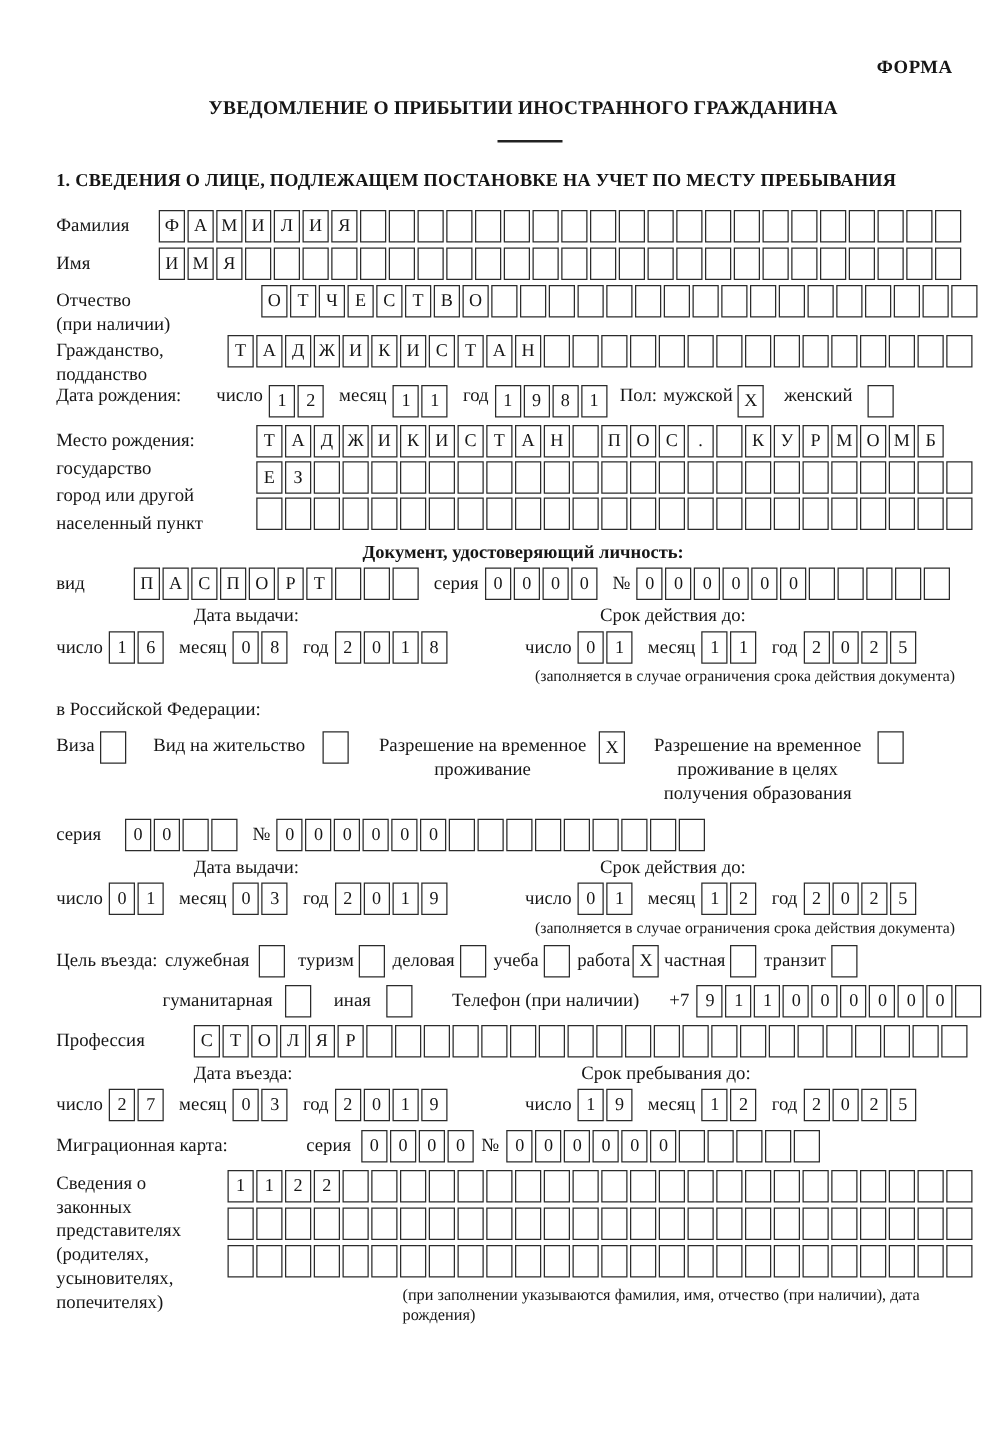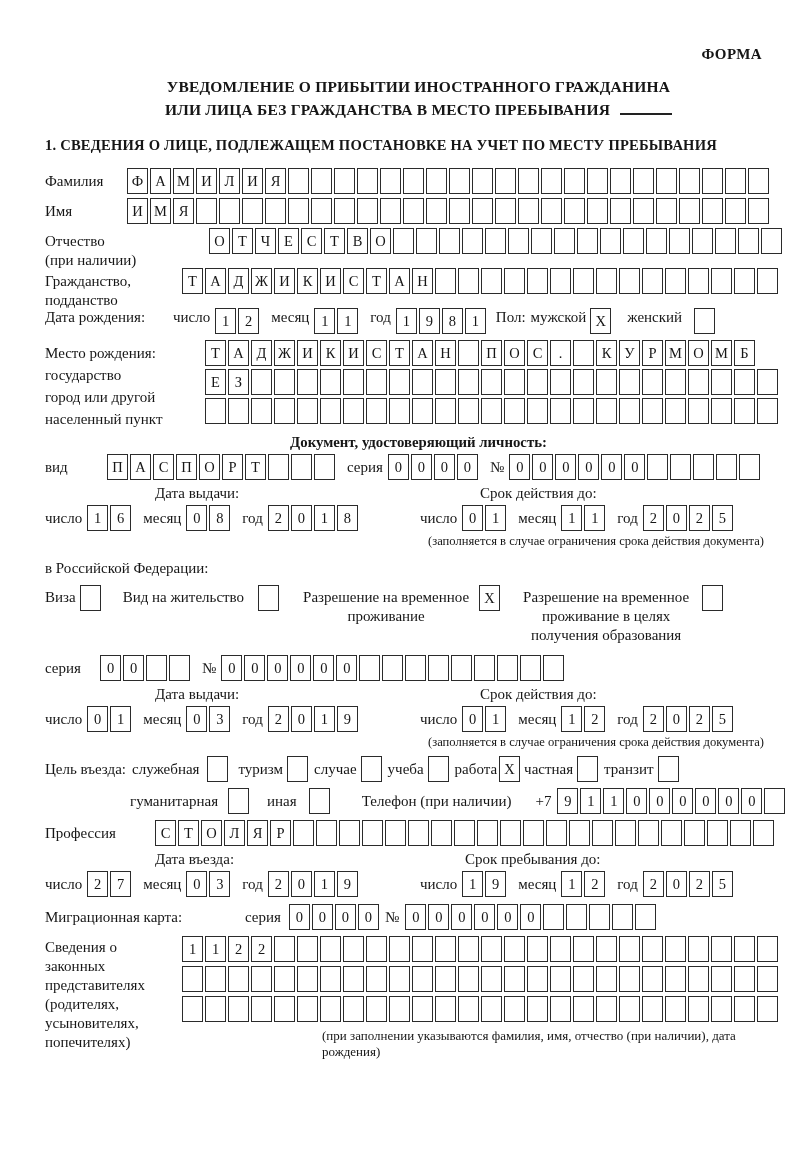--- a/index.html
+++ b/index.html
@@ -50,21 +50,21 @@
 </head>
 <body>
 
 <div class="page">
 
 
   <div class="forma">ФОРМА</div>
 
   <div class="title">
     <div>УВЕДОМЛЕНИЕ О ПРИБЫТИИ ИНОСТРАННОГО ГРАЖДАНИНА</div>
-    <div><span>ИЛИ ЛИЦА БЕЗ ГРАЖДАНСТВА В МЕСТО ПРЕБЫВАНИЯ</span><span class="uline"></span></div>
+    <div><span class="uline"></span></div>
   </div>
 
   <div class="sec-heading">1. СВЕДЕНИЯ О ЛИЦЕ, ПОДЛЕЖАЩЕМ ПОСТАНОВКЕ НА УЧЕТ ПО МЕСТУ ПРЕБЫВАНИЯ</div>
 
   <div class="row" style="margin-top:14px;">
     <span class="lbl" style="width:82px;">Фамилия</span>
     <span class="cells">
         <span class="cell">Ф</span>
         <span class="cell">А</span>
         <span class="cell">М</span>
@@ -509,21 +509,21 @@
   <div class="row" style="margin-top:6px; align-items:center;">
     <span class="lbl" style="padding-top:0;">Цель въезда:</span>
     <span class="lbl" style="padding-top:0; margin-left:6px;">служебная</span>
     <span class="cells chk" style="margin-left:8px;">
         <span class="cell"></span>
       </span>
     <span class="lbl" style="padding-top:0; margin-left:6px;">туризм</span>
     <span class="cells chk">
         <span class="cell"></span>
       </span>
-    <span class="lbl" style="padding-top:0; margin-left:2px;">случае</span>
+    <span class="lbl" style="padding-top:0; margin-left:2px;">деловая</span>
     <span class="cells chk">
         <span class="cell"></span>
       </span>
     <span class="lbl" style="padding-top:0; margin-left:2px;">учеба</span>
     <span class="cells chk">
         <span class="cell"></span>
       </span>
     <span class="lbl" style="padding-top:0; margin-left:2px;">работа</span>
     <span class="cells chk" style="margin:0 2px;">
         <span class="cell">X</span>

